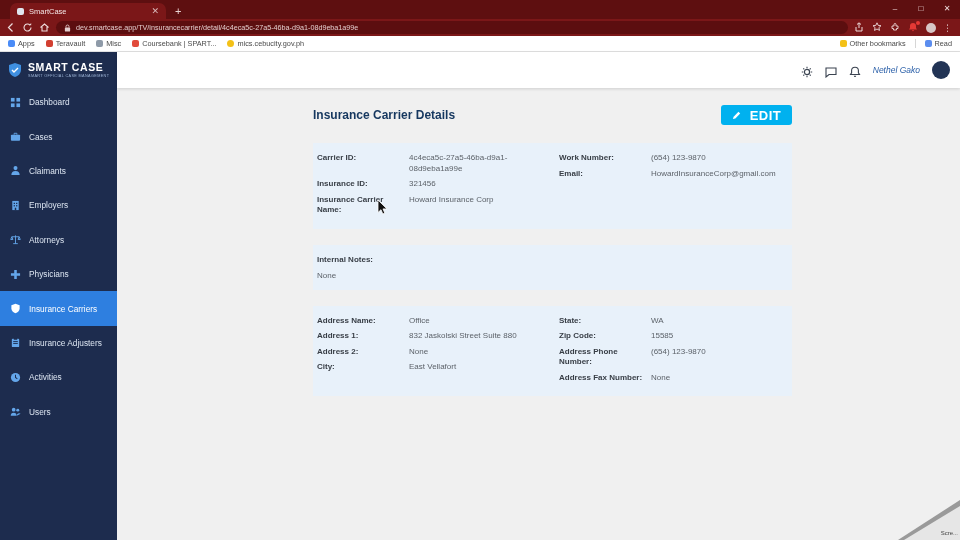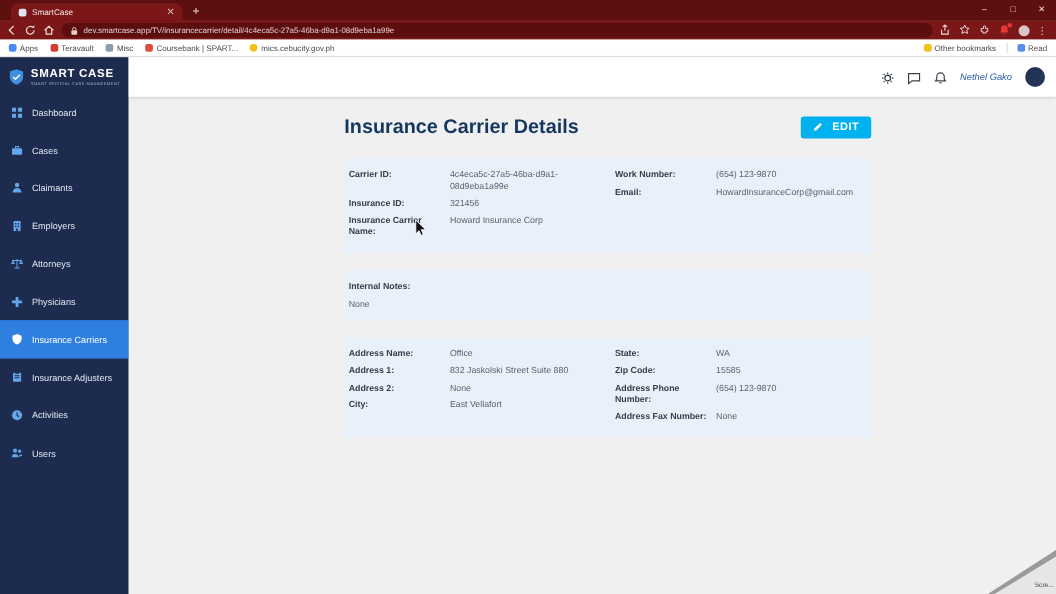--- a/index.html
+++ b/index.html
@@ -58,23 +58,23 @@
   .content { flex:1; display:flex; flex-direction:column; background:#f0f0f0; }
   .topbar { height:36px; background:#ffffff; box-shadow:0 1px 3px rgba(0,0,0,.14);
             display:flex; align-items:center; justify-content:flex-end; gap:12px;
             padding-right:10px; position:relative; z-index:2; }
   .t-ic { width:12px; height:12px; }
   .user-name { font-size:8.5px; color:#2a5fa8;font-style:italic; }
   .avatar { width:18px; height:18px; border-radius:50%; background:#223455; }
 
   .page { padding:17px 0 0 196px; }
   .page-head { width:479px; display:flex; align-items:center; justify-content:space-between; margin-bottom:18px; }
-  .page-title { font-size:18px; font-weight:bold; color:#15375f; }
+  .page-title { font-size:12px; font-weight:bold; color:#15375f; }
   .edit-btn { background:#00b1ef; color:#fff; border:none; border-radius:3px; height:20px;
-              padding:0 11px; font-size:10px; font-weight:bold; letter-spacing:.4px;
+              padding:0 11px; font-size:13px; font-weight:bold; letter-spacing:.4px;
               display:flex; align-items:center; gap:9px; font-family:inherit; }
 
   .card { width:479px; background:#e8f1fa; margin-bottom:16px; padding:10px 8px 8px 4px; }
   .cols { display:flex; }
   .col-left { width:242px; flex:0 0 242px; }
   .col-right { flex:1; }
   .row { display:flex; margin-bottom:5px; line-height:10.5px; font-size:8px; }
   .lbl { width:92px; flex:0 0 92px; font-weight:bold; color:#383e46; }
   .val { color:#5c6269; white-space:nowrap; }
   .val.wrap { white-space:normal; max-width:108px; }

